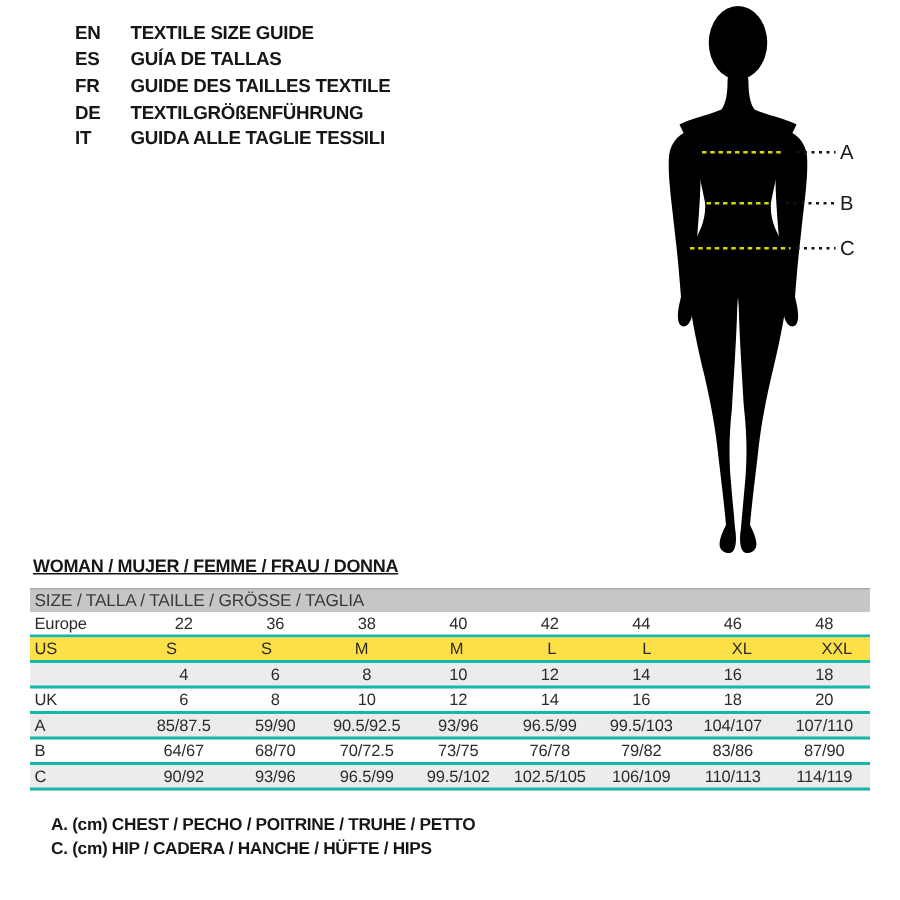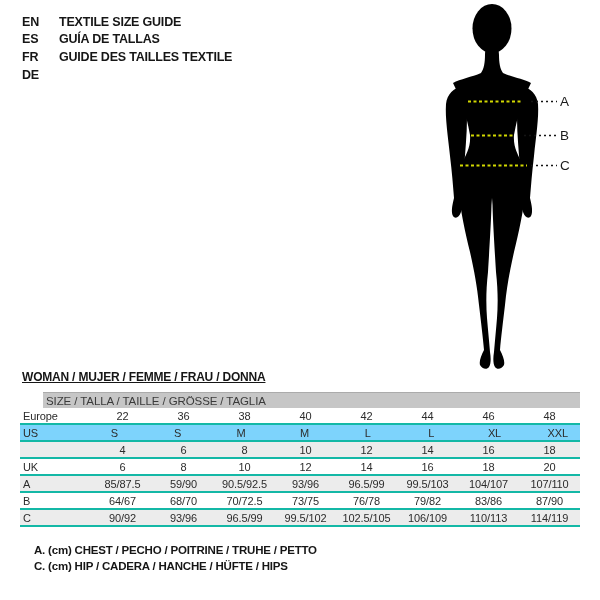--- a/index.html
+++ b/index.html
@@ -8,36 +8,36 @@
     font-family:"Liberation Sans",sans-serif;color:#1d1d1d;
     position:relative;overflow:hidden;
     -webkit-font-smoothing:antialiased;
   }
   .canvas{position:absolute;left:0;top:0;width:600px;height:600px;}
 
   
   .lang-block{position:absolute;left:22px;top:13px;}
   .lang-row{display:flex;height:17.6px;align-items:center;
     font-weight:bold;font-size:12.5px;letter-spacing:-0.2px;color:#161616;}
-  .lang-code{width:37px;}
+  .lang-code{width:37px;margin-left:28px;}
 
   
   .figure-svg{position:absolute;left:410px;top:0;width:180px;height:380px;}
   .marker-label{font-family:"Liberation Sans",sans-serif;font-size:13.5px;fill:#1a1a1a;}
 
   
   .woman-title{position:absolute;left:22px;top:370px;
     font-weight:bold;font-size:12px;letter-spacing:-0.2px;color:#161616;text-decoration:underline;}
 
   
   .size-table{position:absolute;left:20px;top:392px;width:560px;
     font-size:11px;color:#2c2c2c;letter-spacing:-0.1px;}
   .t-header{height:16px;line-height:16px;padding-left:3px;
     font-size:11.5px;color:#3a3a3a;box-sizing:border-box;
-    border-top:1px solid #ababab;margin-left:23px;}
+    border-top:1px solid #ababab;}
   .t-row{display:flex;height:17px;align-items:center;
     box-sizing:border-box;border-bottom:2px solid #14b8a6;}
   .t-label{width:72px;padding-left:3px;box-sizing:border-box;}
   .t-cell{width:61px;text-align:center;}
 
   
   .legend{position:absolute;left:34px;top:543px;}
   .legend-line{font-weight:bold;font-size:11.5px;line-height:15.9px;
     letter-spacing:-0.2px;color:#161616;}
 </style>
@@ -54,20 +54,25 @@
       <div class="lang-row">
         <span class="lang-code">ES</span>
         <span class="lang-title">GUÍA DE TALLAS</span>
       </div>
       <div class="lang-row">
         <span class="lang-code">FR</span>
         <span class="lang-title">GUIDE DES TAILLES TEXTILE</span>
       </div>
       <div class="lang-row">
         <span class="lang-code">DE</span>
+        <span class="lang-title">TEXTILGRÖßENFÜHRUNG</span>
+      </div>
+      <div class="lang-row">
+        <span class="lang-code">IT</span>
+        <span class="lang-title">GUIDA ALLE TAGLIE TESSILI</span>
       </div>
     </div>
 
   <svg class="figure-svg" viewBox="0 0 180 380">
 
     <ellipse cx="82" cy="28.5" rx="19.5" ry="24.5" fill="#000000"></ellipse>
 
     <path d="M 82 44
          C 86 44 89 48 89 55
          C 89 62 90 69 93 73
@@ -146,21 +151,21 @@
           <div class="t-label">Europe</div>
           <div class="t-cell">22</div>
           <div class="t-cell">36</div>
           <div class="t-cell">38</div>
           <div class="t-cell">40</div>
           <div class="t-cell">42</div>
           <div class="t-cell">44</div>
           <div class="t-cell">46</div>
           <div class="t-cell">48</div>
         </div>
-        <div class="t-row" style="background: #7dd3fc; gap: 19px;">
+        <div class="t-row" style="background: #fde047; gap: 19px;">
           <div class="t-label">US</div>
           <div class="t-cell">S</div>
           <div class="t-cell">S</div>
           <div class="t-cell">M</div>
           <div class="t-cell">M</div>
           <div class="t-cell">L</div>
           <div class="t-cell">L</div>
           <div class="t-cell">XL</div>
           <div class="t-cell">XXL</div>
         </div>

